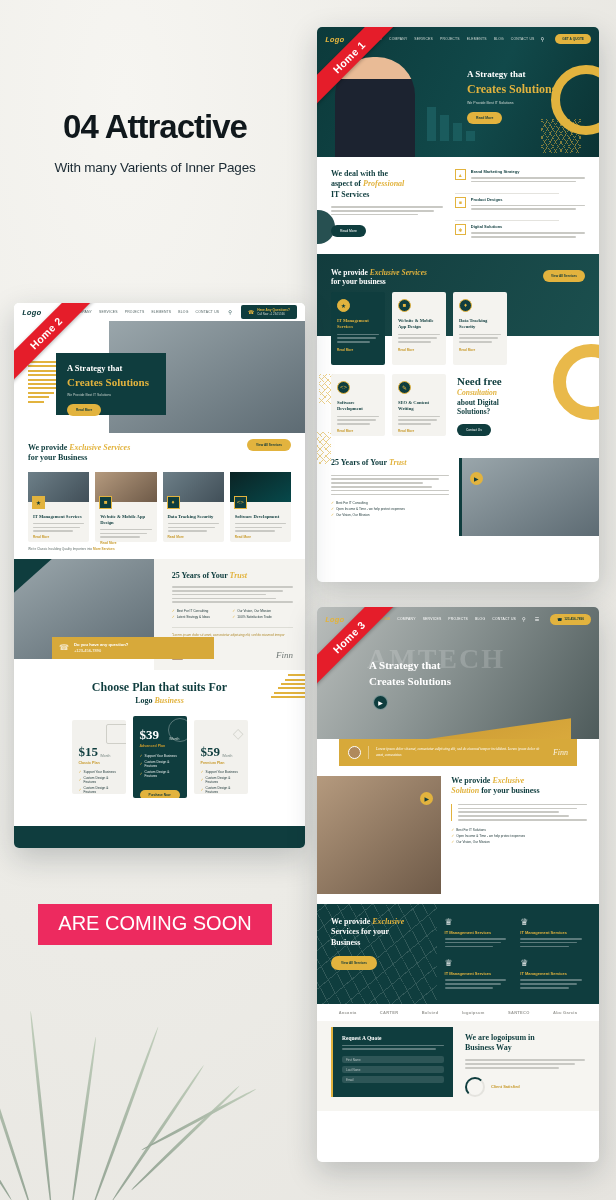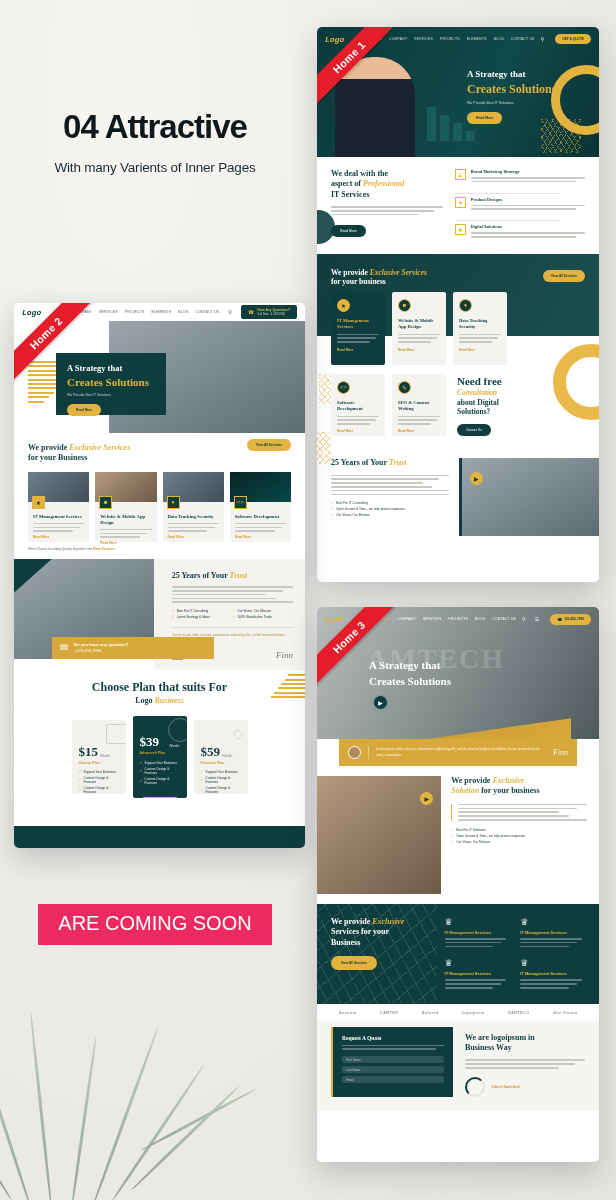--- a/index.html
+++ b/index.html
@@ -523,21 +523,21 @@
             <div class="tick">Support Your Business</div>
             <div class="tick">Custom Design &amp; Features</div>
             <div class="tick">Custom Design &amp; Features</div>
 
           </div>
 
         </div>
 
         <div class="price-card dark" style="width:54px;height:82px;padding:11px 7px">
           <div style="position:absolute;right:-5px;top:2px;width:24px;height:24px;border:1.2px solid rgba(255,255,255,.3);border-radius:50%"></div>
-          <div style="display:flex;align-items:flex-end;gap:10px;margin-top:7px">
+          <div style="display:flex;align-items:flex-end;gap:10px;margin-top:0">
             <span class="amt">$39</span>
             <span class="per" style="padding-bottom:2px;color:#cfd9d4">/Month</span>
           </div>
           <div class="plan">Advanced Plan</div>
           <div style="margin-top:6px">
             <div class="tick" style="color:#e6eceb">Support Your Business</div>
             <div class="tick" style="color:#e6eceb">Custom Design &amp; Features</div>
             <div class="tick" style="color:#e6eceb">Custom Design &amp; Features</div>
           </div>
           <div class="pbtn" style="margin-top:12px">Purchase Now</div>

